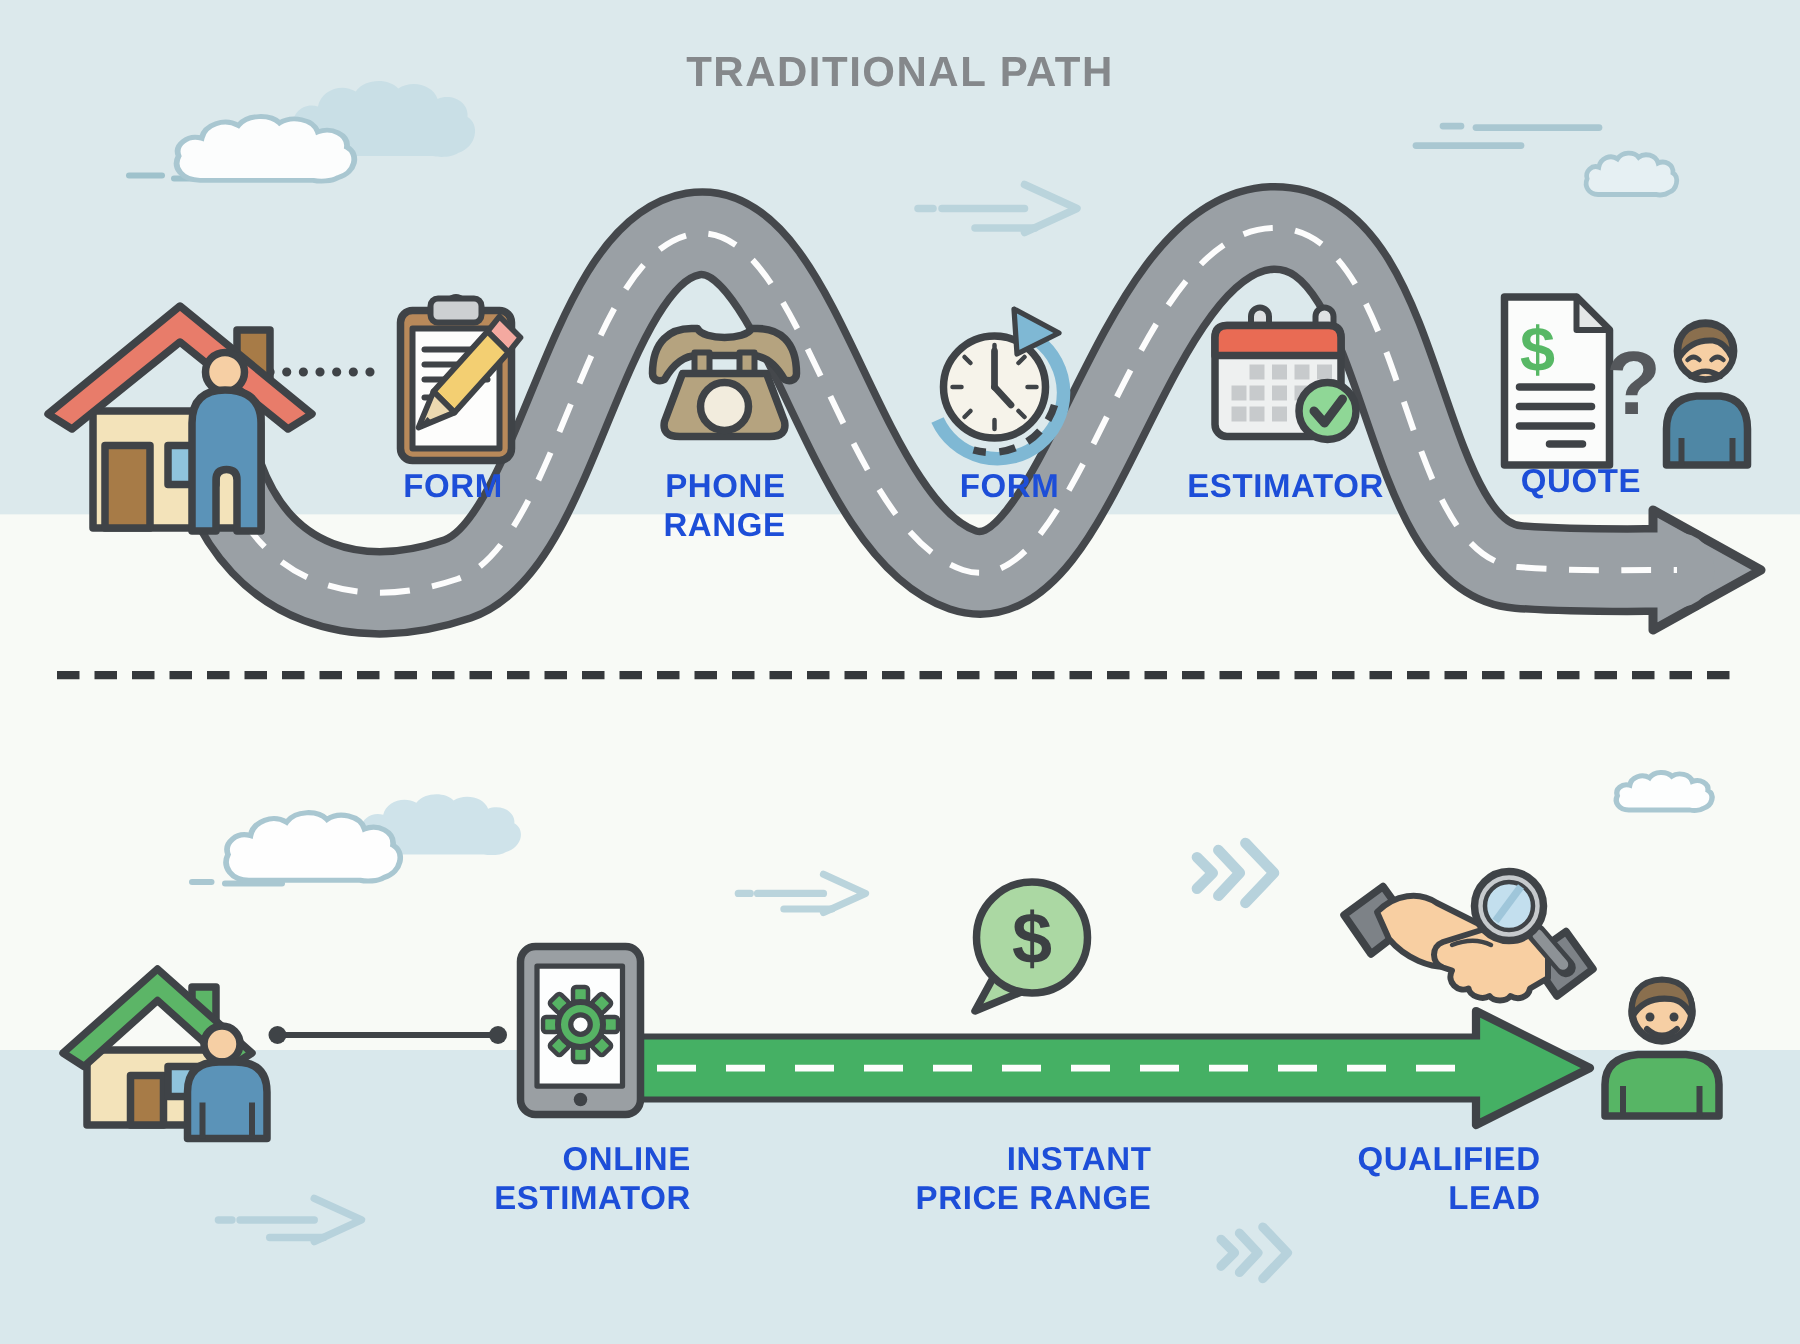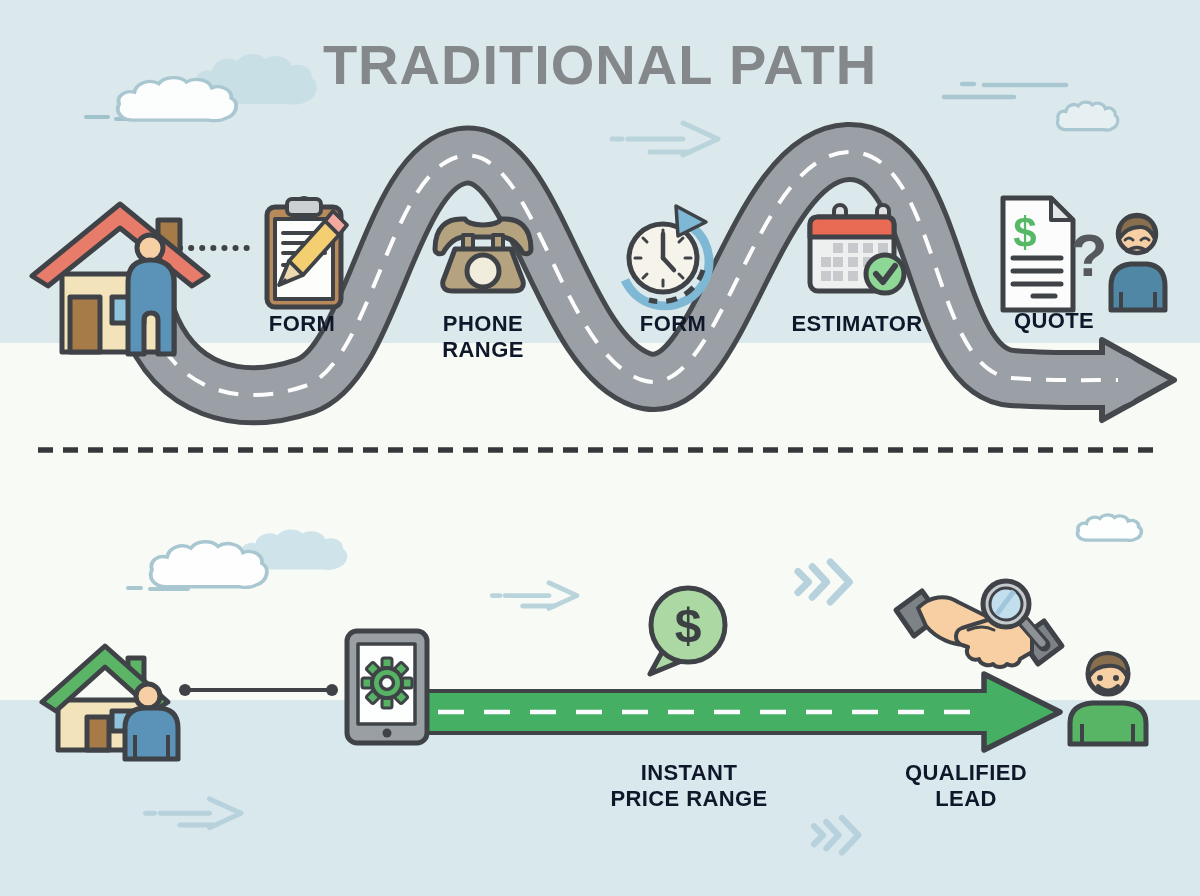--- a/index.html
+++ b/index.html
@@ -7,26 +7,26 @@
     position:relative;width:1200px;height:896px;margin:0 auto;overflow:hidden;
     font-family:"Liberation Sans", sans-serif;
   }
   .bg{position:absolute;left:0;width:100%;}
   .bg-sky{top:0;height:343px;background:#dce9ec;}
   .bg-mid{top:343px;height:357px;background:#f8faf6;}
   .bg-bottom{top:700px;height:196px;background:#d9e8ec;}
   svg.layer{position:absolute;left:0;top:0;z-index:1;}
   svg.icon{position:absolute;z-index:2;overflow:visible;}
   .title{position:absolute;z-index:3;transform:translateX(-50%);font-weight:bold;letter-spacing:1px;white-space:nowrap;}
-  .title-trad{left:600px;top:32px;font-size:56px;color:#85888b;}
+  .title-trad{left:600px;top:32px;font-size:28px;color:#85888b;}
   .title-new{left:600px;top:488px;font-size:41px;color:#4cae5e;}
   .lbl{
     position:absolute;z-index:3;transform:translateX(-50%);
-    font-size:22px;font-weight:bold;line-height:1.2;color:#0f172a;
-    text-align:center;white-space:pre-line;letter-spacing:.4px;
+    font-size:22px;font-weight:bold;line-height:1.2;color:#1d4ed8;
+    text-align:right;white-space:pre-line;letter-spacing:.4px;
   }
 </style>
 </head>
 <body>
 
 <div id="canvas">
   <div class="bg bg-sky"></div>
   <div class="bg bg-mid"></div>
   <div class="bg bg-bottom"></div>
 
@@ -286,17 +286,19 @@
 
   <div class="title title-trad">TRADITIONAL PATH</div>
 
   <div class="lbl" style="left:302px;top:311px">FORM</div>
   <div class="lbl" style="left:483px;top:311px">PHONE
 RANGE</div>
   <div class="lbl" style="left:673px;top:311px">FORM</div>
   <div class="lbl" style="left:857px;top:311px">ESTIMATOR</div>
   <div class="lbl" style="left:1054px;top:308px">QUOTE</div>
 
+  <div class="lbl" style="left:395px;top:760px">ONLINE
+ESTIMATOR</div>
   <div class="lbl" style="left:966px;top:760px">QUALIFIED
 LEAD</div>
   <div class="lbl" style="left:689px;top:760px">INSTANT
 PRICE RANGE</div>
 </div>
 
 </body></html>

